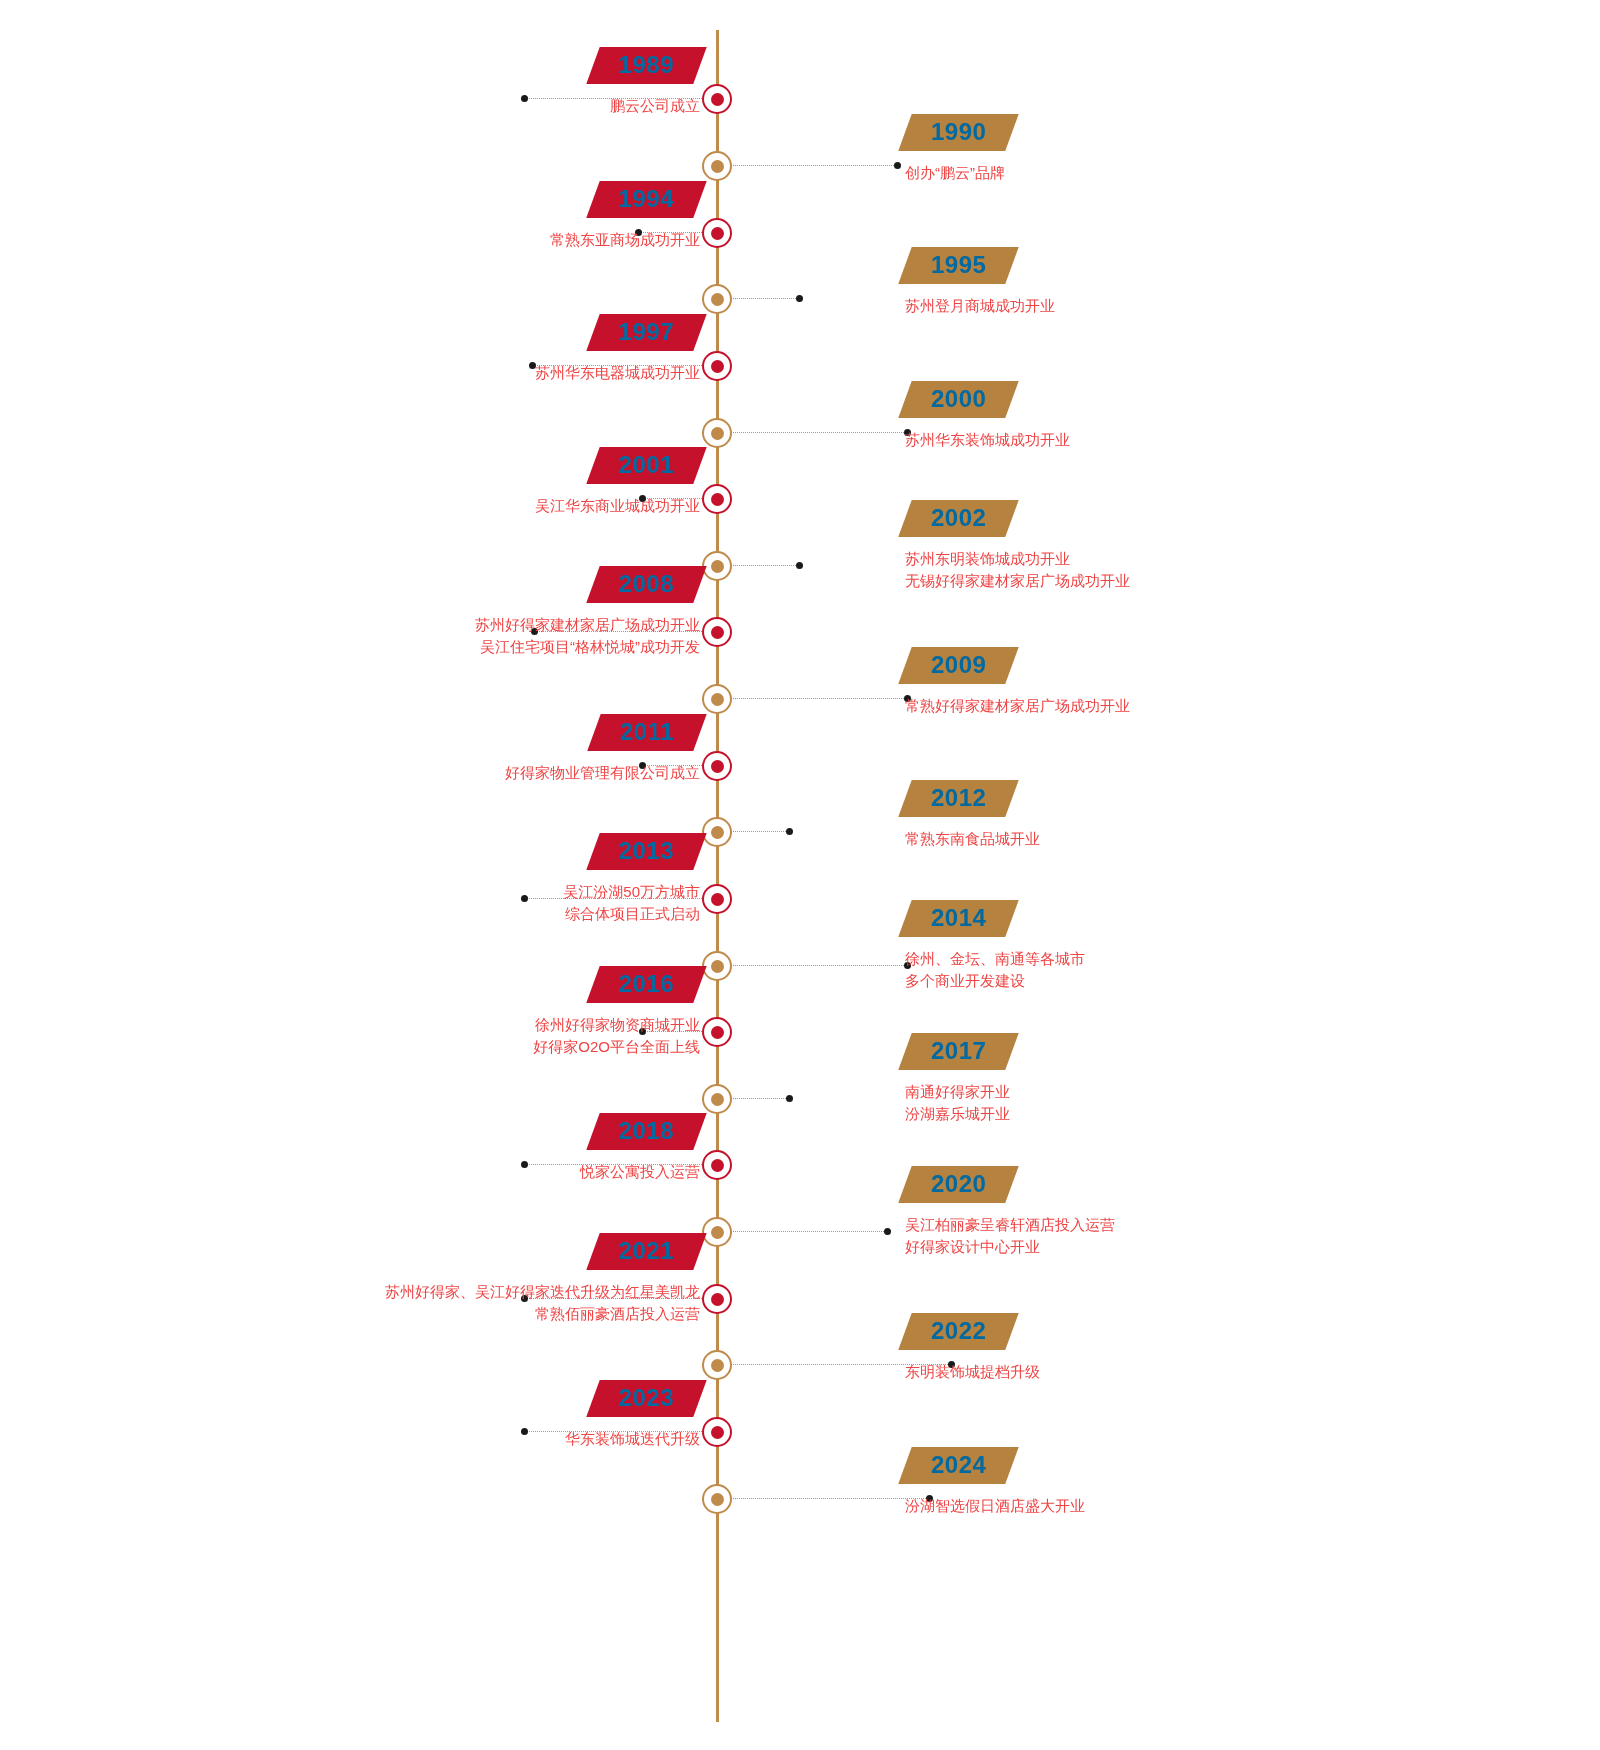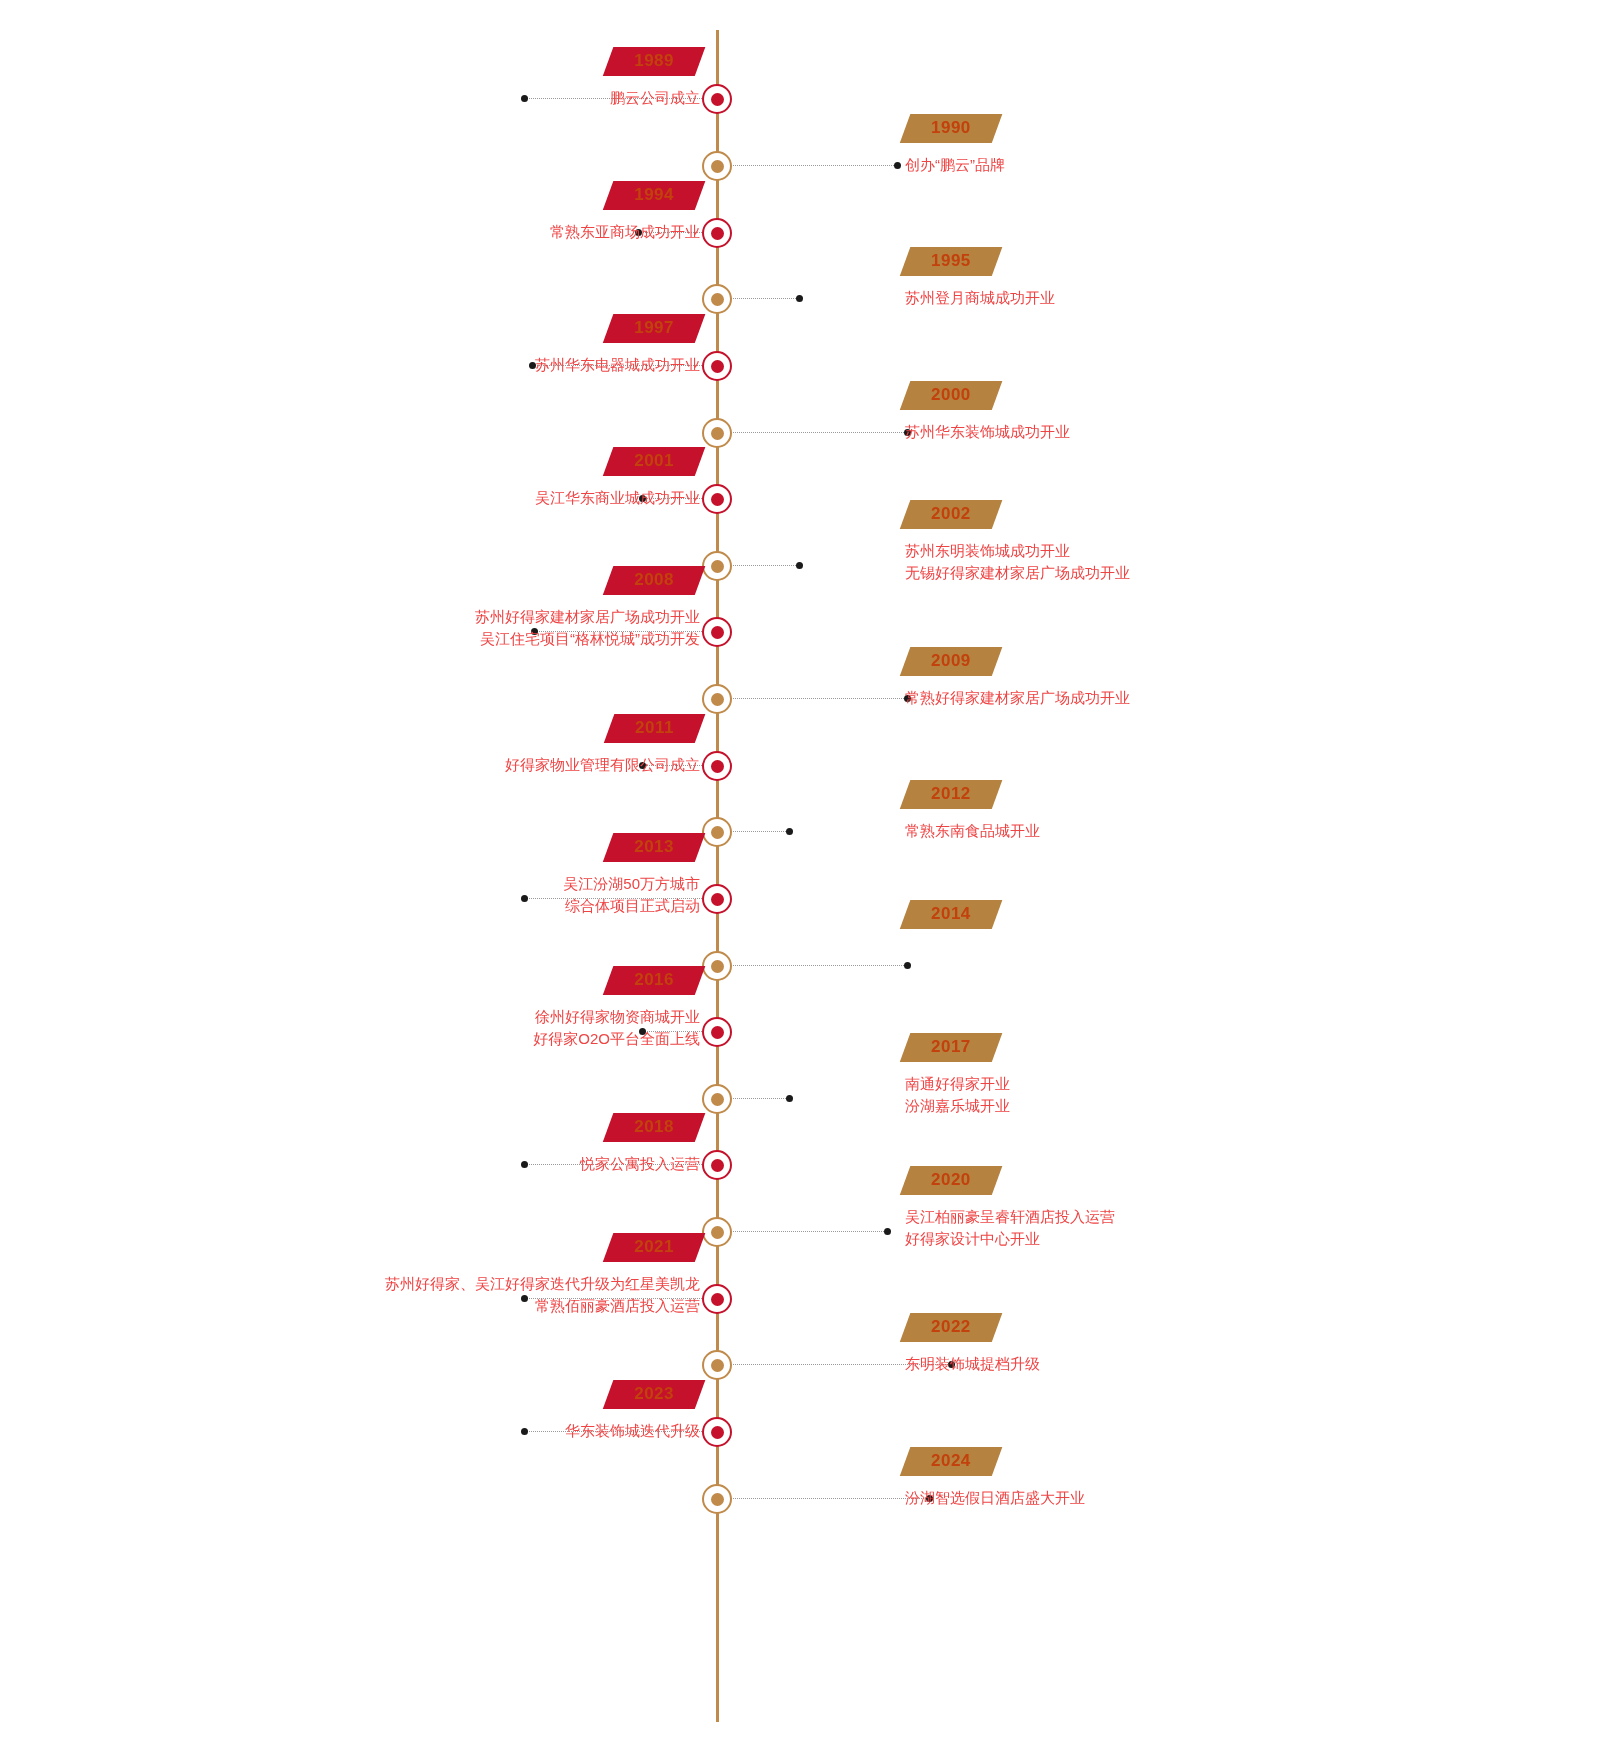--- a/index.html
+++ b/index.html
@@ -62,22 +62,22 @@
 
   
   .content{position:absolute;top:-52px;}
   .entry.left  .content{right:900px;text-align:right;}
   .entry.right .content{left:905px;text-align:left;}
 
   
   .badge{
     display:inline-block;
     padding:5px 26px 6px 26px;
-    color:#c2410c;
-    font-size:17px;
+    color:#0369a1;
+    font-size:24px;
     font-weight:bold;
     letter-spacing:.5px;
     line-height:1.08;
     position:relative;
   }
   .badge span{position:relative;display:inline-block;}
   .badge::before{
     content:"";position:absolute;left:0;top:0;right:0;bottom:0;
     transform:skewX(-20deg);
     z-index:0;
@@ -250,21 +250,24 @@
             <div>综合体项目正式启动</div>
           </div></div>
       </div>
       <div class="entry right two" style="top: 966px;">
         <div class="connector" style="width: 178px;">
           <span class="tip" style="right: -3px;"></span>
         </div>
         <div class="node">
           <i></i>
         </div>
-        <div class="content"><div class="badge"><span>2014</span></div></div>
+        <div class="content"><div class="badge"><span>2014</span></div><div class="desc">
+            <div>徐州、金坛、南通等各城市</div>
+            <div>多个商业开发建设</div>
+          </div></div>
       </div>
       <div class="entry left two" style="top: 1032px;">
         <div class="connector" style="width: 60px;">
           <span class="tip" style="left: -3px;"></span>
         </div>
         <div class="node">
           <i></i>
         </div>
         <div class="content"><div class="badge"><span>2016</span></div><div class="desc">
             <div>徐州好得家物资商城开业</div>

